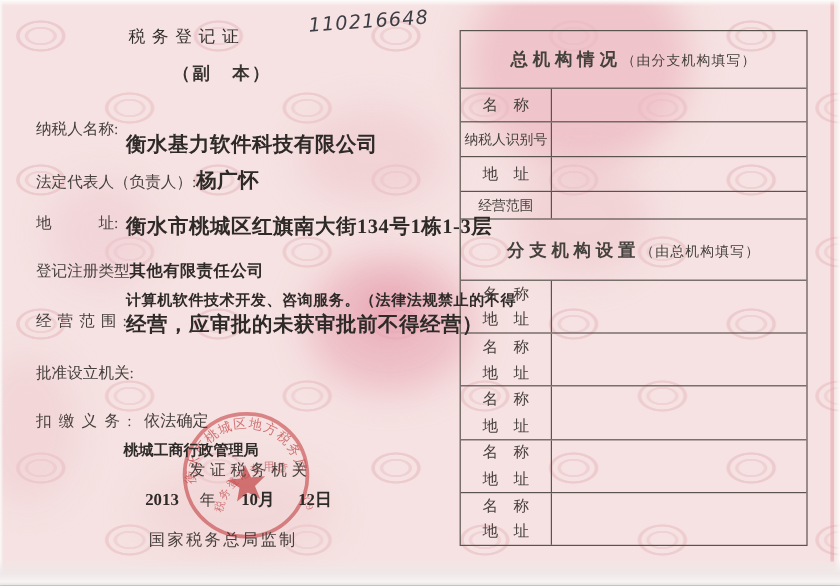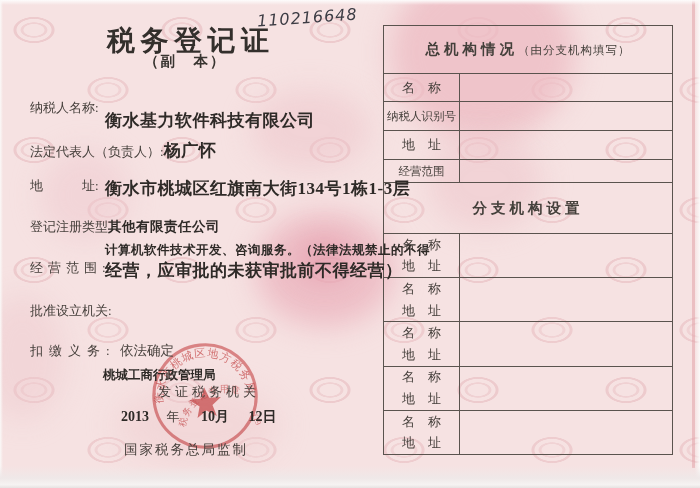--- a/index.html
+++ b/index.html
@@ -11,21 +11,21 @@
       radial-gradient(ellipse 30px 19px at 34px 30px, rgba(0,0,0,0) 57%, rgba(216,148,156,.30) 60%, rgba(216,148,156,.30) 67%, rgba(0,0,0,0) 70%),
       radial-gradient(ellipse 21px 12px at 34px 30px, rgba(0,0,0,0) 48%, rgba(216,148,156,.22) 52%, rgba(216,148,156,.22) 62%, rgba(0,0,0,0) 66%),
       radial-gradient(ellipse 30px 19px at 108px 90px, rgba(0,0,0,0) 57%, rgba(216,148,156,.28) 60%, rgba(216,148,156,.28) 67%, rgba(0,0,0,0) 70%),
       radial-gradient(ellipse 21px 12px at 108px 90px, rgba(0,0,0,0) 48%, rgba(216,148,156,.20) 52%, rgba(216,148,156,.20) 62%, rgba(0,0,0,0) 66%);
     background-size:148px 120px;background-repeat:repeat;}
   .blotch{position:absolute;border-radius:50%;filter:blur(14px);pointer-events:none;}
   
   .abs{position:absolute;white-space:nowrap;}
   .kai{color:#46403c;font-size:13px;}
   .bold-val{font-weight:bold;color:#2e2a27;font-size:17px;letter-spacing:.5px;}
-  .title{left:107px;top:22px;font-size:28px;font-weight:bold;letter-spacing:5.5px;color:#332f2c;}
+  .title{left:107px;top:22px;font-size:14px;font-weight:normal;letter-spacing:5.5px;color:#332f2c;}
   .subtitle{left:144px;top:52px;font-size:14.5px;font-weight:bold;letter-spacing:2px;color:#383430;}
   .hw{left:257px;top:8px;font-size:16px;font-style:italic;letter-spacing:1px;color:#3d3d45;
       transform:rotate(-4deg);font-family:"DejaVu Sans",sans-serif;}
   .serial{left:74px;top:70px;color:#2e2a27;}
   .serial .big{font-weight:bold;font-size:15px;}
   .serial .sub{font-size:10.5px;position:relative;top:4px;color:#46403c;}
   .serial .num{font-weight:bold;font-size:15px;letter-spacing:1px;margin-left:12px;}
   .serial .suf{font-size:13px;margin-left:14px;color:#46403c;}
   .ls5{letter-spacing:5px;}.ls6{letter-spacing:6px;}
   
@@ -126,20 +126,21 @@
       <div class="trow" style="height:28px;">
         <div class="lcell">地　址</div>
           <div class="vcell"></div>
       </div>
       <div class="trow" style="height:22px;">
         <div class="lcell small">经营范围</div>
           <div class="vcell"></div>
       </div>
       <div class="thead" style="height:50px;border-top:1px solid #5a534e;">
         <div class="t1">分支机构设置</div>
+        <div class="t2">（由总机构填写）</div>
       </div>
 
       <div class="block">
         <div class="lcell">
             <div class="lab">名　称</div>
             <div class="lab">地　址</div>
           </div>
         <div class="vcell"></div>
       </div>
       <div class="block">

